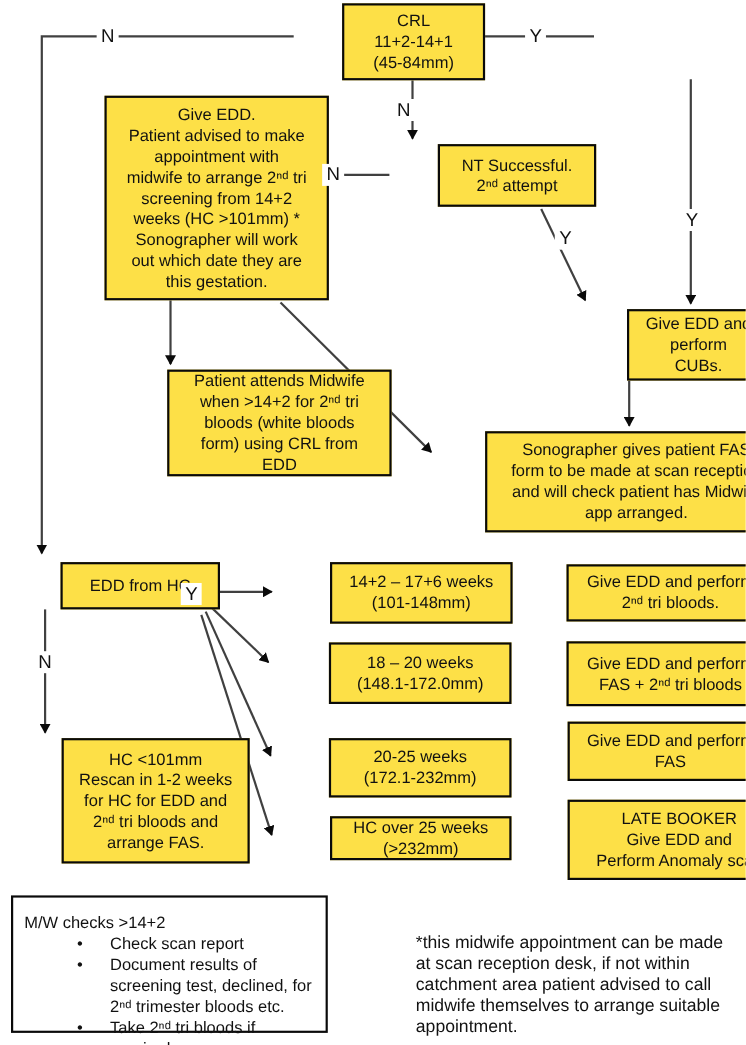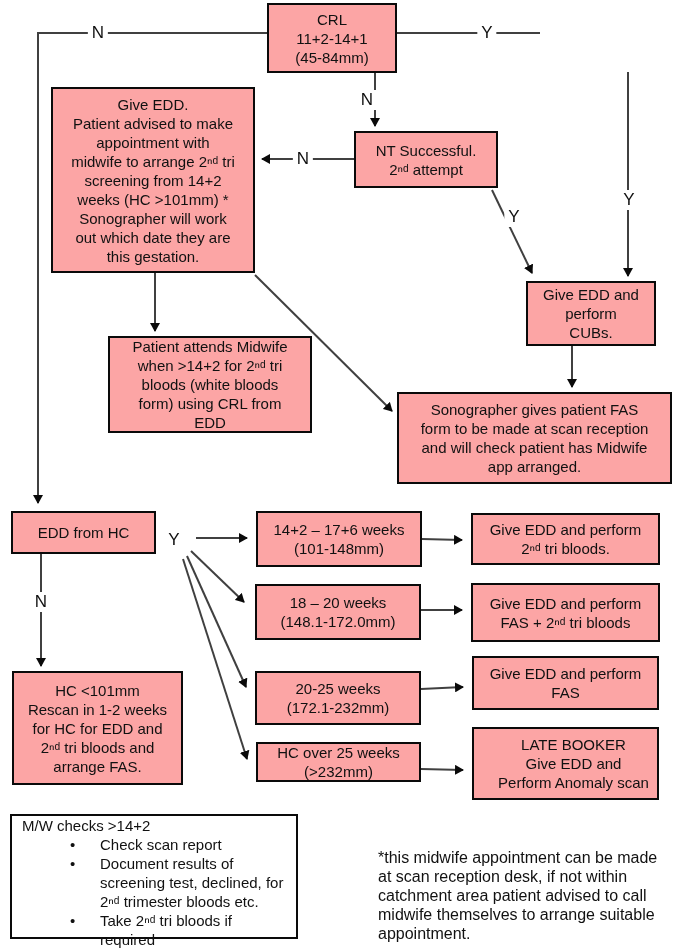--- a/index.html
+++ b/index.html
@@ -3,32 +3,32 @@
 <meta charset="utf-8">
 <style>
   html,body{margin:0;padding:0;background:#ffffff;}
   #canvas{
     position:relative;width:678px;height:950px;background:#ffffff;
     font-family:"Liberation Sans","DejaVu Sans",sans-serif;color:#111;
     overflow:hidden;
   }
   #edges{position:absolute;left:0;top:0;width:678px;height:950px;z-index:1;}
   .node{
-    position:absolute;box-sizing:border-box;background:#fca5a5;border:2px solid #0a0a0a;
+    position:absolute;box-sizing:border-box;background:#fde047;border:2px solid #0a0a0a;
     display:flex;align-items:center;justify-content:center;text-align:center;
     white-space:pre-line;font-size:15px;line-height:19px;padding:2px 4px;
-    overflow:hidden;z-index:2;
+    overflow:hidden;z-index:2;margin-left:44px;
   }
   .edge-label{
     position:absolute;transform:translate(-50%,-50%);background:#fff;
     padding:0 4px;font-size:17px;z-index:3;
   }
   #mw-box{
     position:absolute;box-sizing:border-box;left:10px;top:814px;width:288px;height:125px;
-    background:#fff;border:2px solid #0a0a0a;padding:0 10px;z-index:2;
+    background:#fff;border:2px solid #0a0a0a;padding:14px 10px;z-index:2;
     font-size:15px;line-height:19px;
   }
   #mw-box ul{list-style:none;margin:0;padding:0 0 0 78px;}
   #mw-box li{position:relative;white-space:pre-line;}
   #mw-box li::before{content:"\2022";position:absolute;left:-30px;}
   #footnote{
     position:absolute;left:378px;top:820px;width:296px;
     font-size:16px;line-height:19px;white-space:pre-line;z-index:2;margin-top:28px;
   }
 </style>

